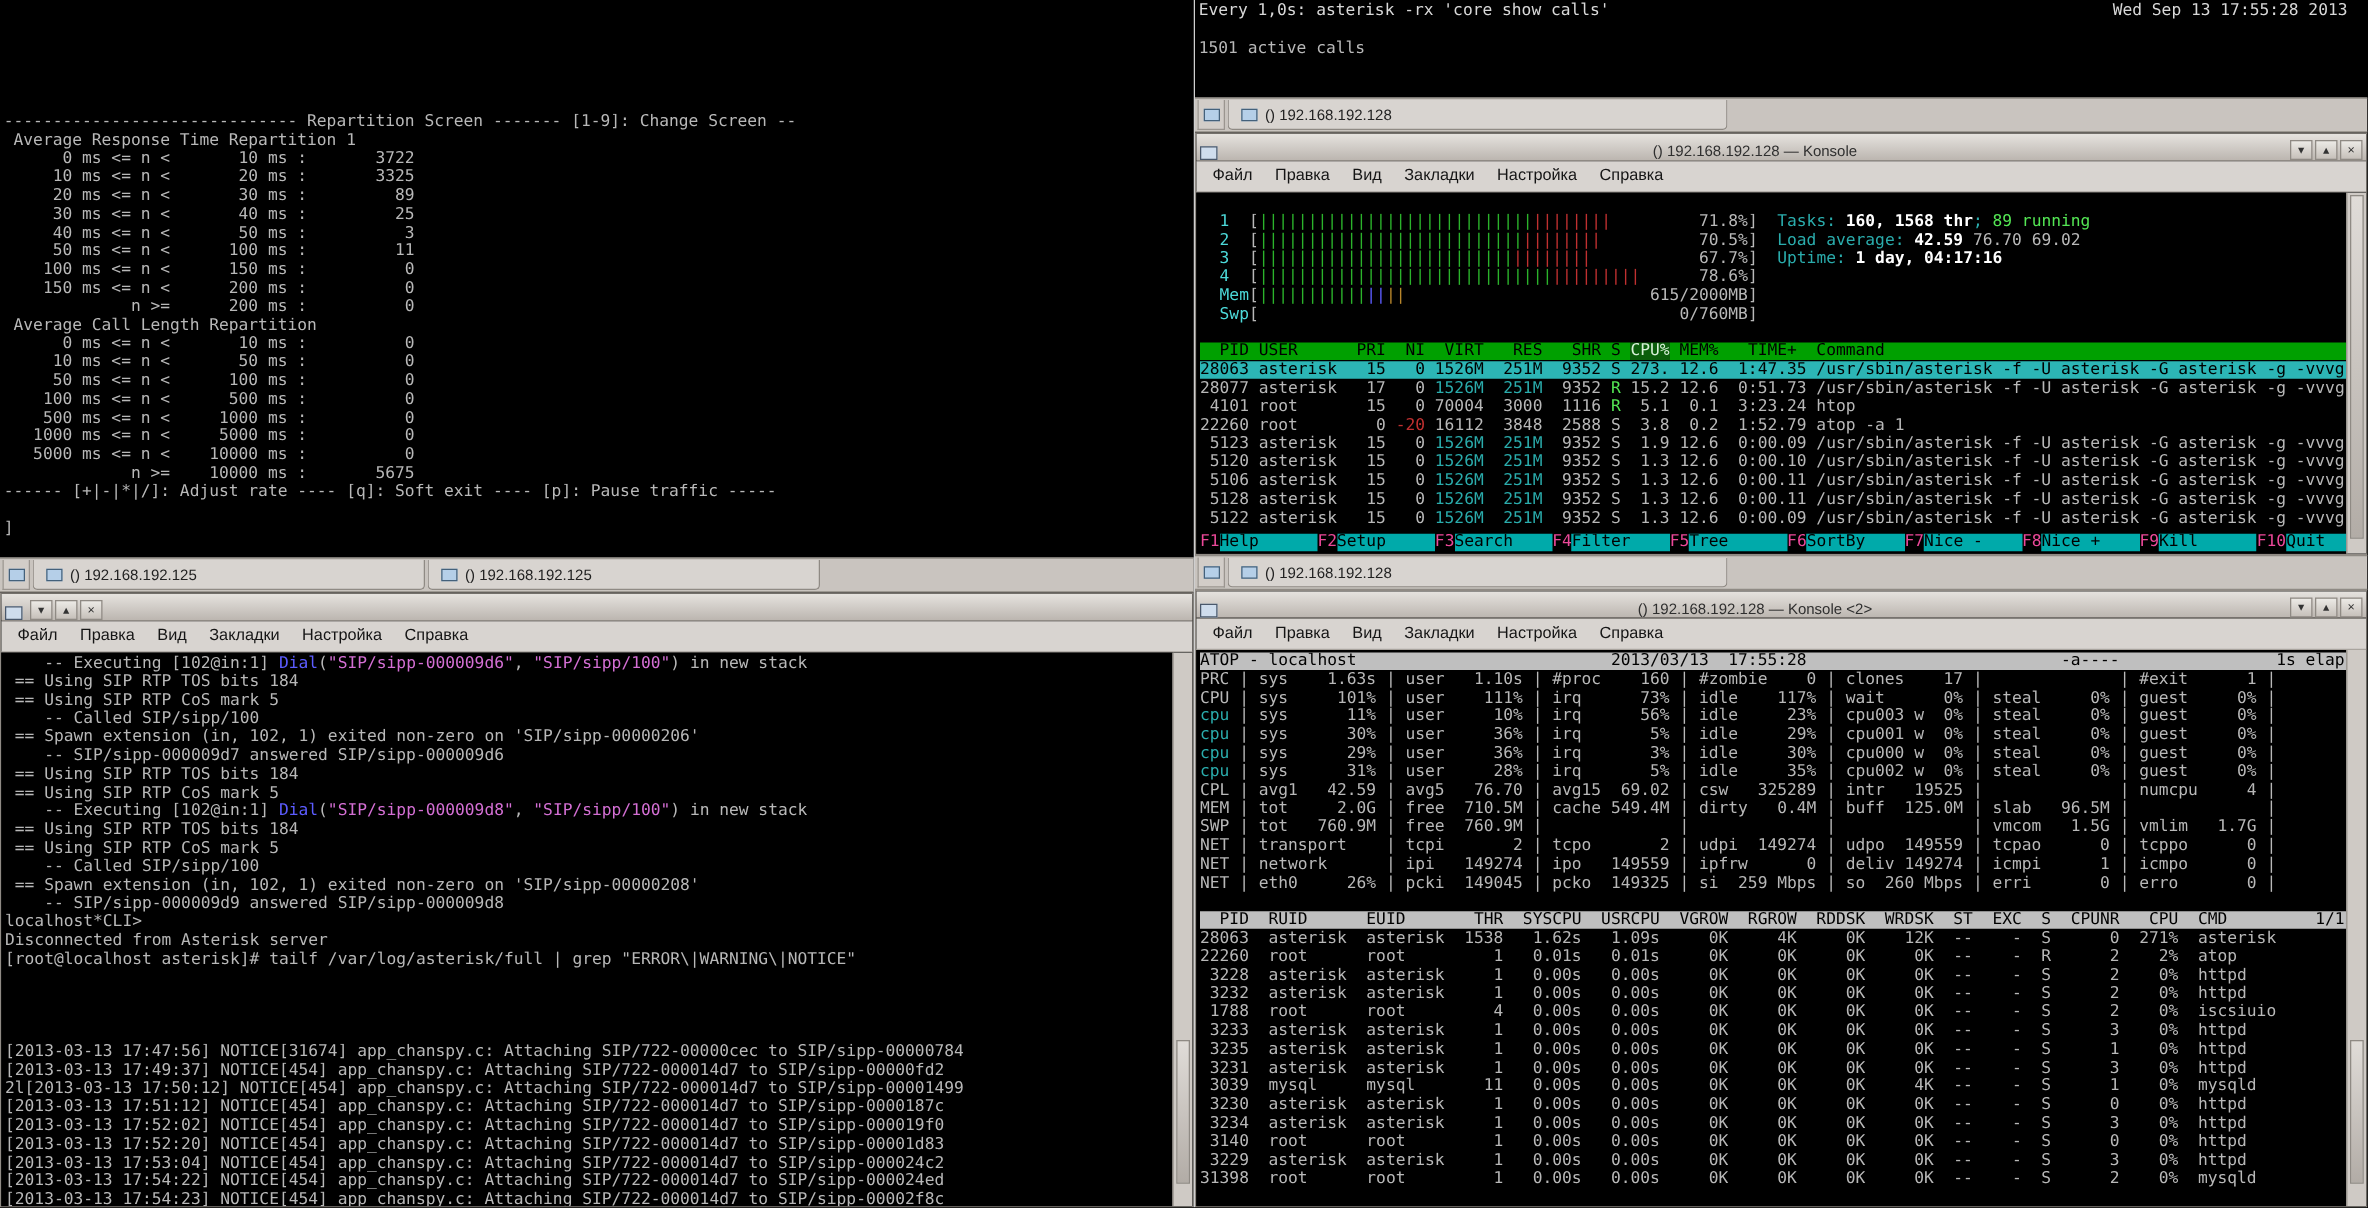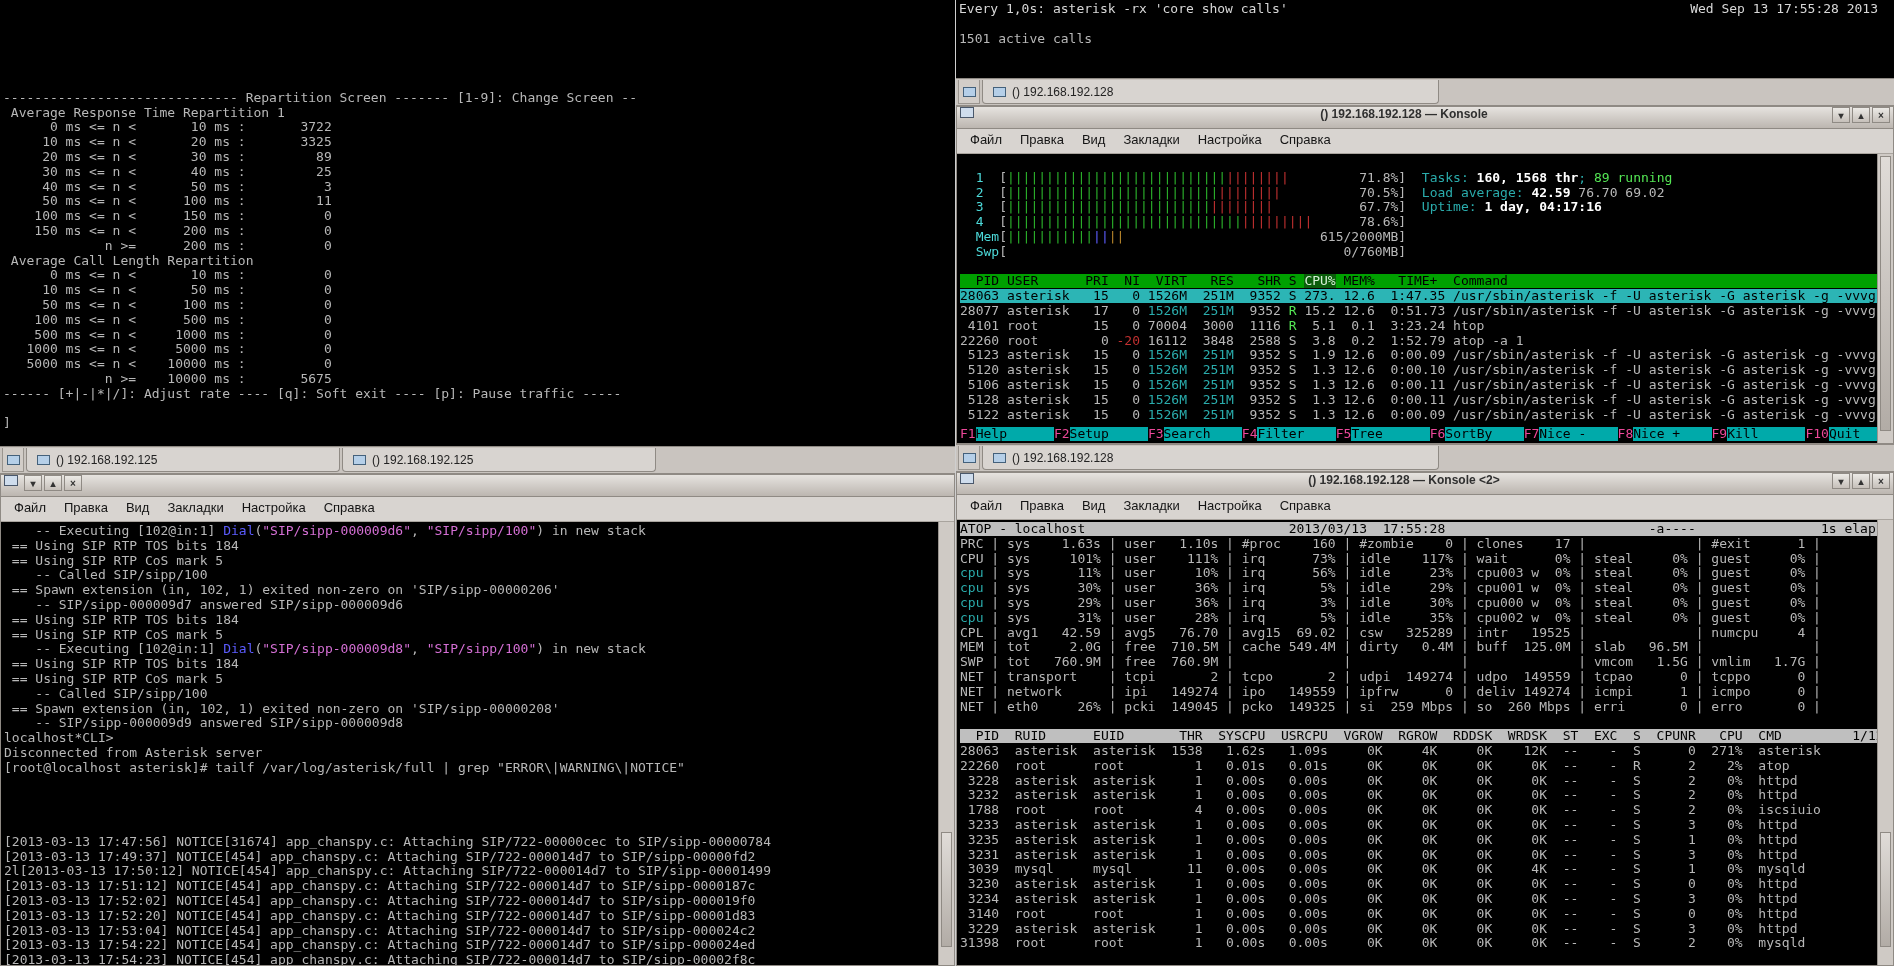--- a/index.html
+++ b/index.html
@@ -23,37 +23,37 @@
   .t-m{color:#d46fd4}
   .t-b{color:#5c5cff}
   .t-y{color:#b8862b}
   .hh{background:#00a000;color:#000}
   .hs{background:#0b5e0b;color:#d8f0d8}
   .sel{background:#2cb5b5;color:#000000}
   .fk{background:#00aaaa;color:#000000}
   .rev{background:#bfbfbf;color:#000}
   
   .window{display:flex;flex-direction:column;border:1px solid #8f8a84;background:#000;overflow:hidden}
-  .titlebar{height:22px;flex:0 0 22px;background:linear-gradient(#e6e3df,#bcb6b0);display:flex;align-items:flex-start;padding:0 3px;font-size:12px;font-weight:bold;color:#2f2f2f;border-bottom:1px solid #8f8a84}
+  .titlebar{height:22px;flex:0 0 22px;background:linear-gradient(#e6e3df,#bcb6b0);display:flex;align-items:flex-end;padding:0 3px;font-size:12px;font-weight:normal;color:#2f2f2f;border-bottom:1px solid #8f8a84}
   .titlebar .title{flex:1;text-align:center;overflow:hidden;white-space:nowrap}
   .win-icon{width:14px;height:11px;border:1px solid #4a586b;background:#cfdded;display:inline-block;margin-right:4px}
   .btns{display:flex}
   .win-btn{width:18px;height:16px;background:linear-gradient(#eceae6,#c6c0ba);border:1px solid #8f8a84;margin-left:2px;display:flex;align-items:center;justify-content:center;font-size:10px;color:#333;cursor:default}
   .menubar{height:25px;flex:0 0 25px;background:#d8d4d0;border-bottom:1px solid #a9a49e;display:flex;align-items:flex-start;padding-left:4px;font-size:13px;color:#151515}
   .menu-item{padding:3px 9px}
   .content{flex:1;display:flex;overflow:hidden;background:#000}
   .grow{flex:1;overflow:hidden}
   .htop-col{flex:1;display:flex;flex-direction:column;overflow:hidden}
   .fbar{flex:0 0 16px;padding-top:0}
   
   .tabbar{height:28px;flex:0 0 28px;background:#c9c4bf;border-top:1px solid #8f8a84;border-bottom:1px solid #8f8a84;display:flex;align-items:flex-start;padding:1px 2px 0 2px;gap:2px}
   .tab-btn{width:22px;height:24px;display:flex;align-items:center;justify-content:center;background:#d2cdc8;border:1px solid #9a958f;border-top:none}
   .tab{height:24px;background:#d8d4d0;border:1px solid #8f8a84;border-top:none;border-radius:0 0 4px 4px;display:flex;align-items:center;padding:0 10px;font-size:12px;color:#222;gap:6px;overflow:hidden;white-space:nowrap}
   .left-tabs .tab{width:314px}
-  .right-tabs .tab{width:457px}
+  .right-tabs .tab{width:400px}
   .tab-icon{width:13px;height:10px;border:1px solid #44617b;background:#b5cfe8;display:inline-block;flex:0 0 13px}
   .tabs-holder{display:flex;gap:2px}
   
   .scroll{flex:0 0 16px;background:#cfcac5;border-left:1px solid #9a958f;position:relative}
   .thumb{position:absolute;left:2px;right:2px;background:linear-gradient(#e0dcd8,#b2aca6);border:1px solid #8f8a84}
   .t70{top:70%;height:26%}
   .t5{top:2px;height:95%}
   
   .sipp{height:446px;flex:0 0 446px}
   .watch{height:78px;flex:0 0 78px}

